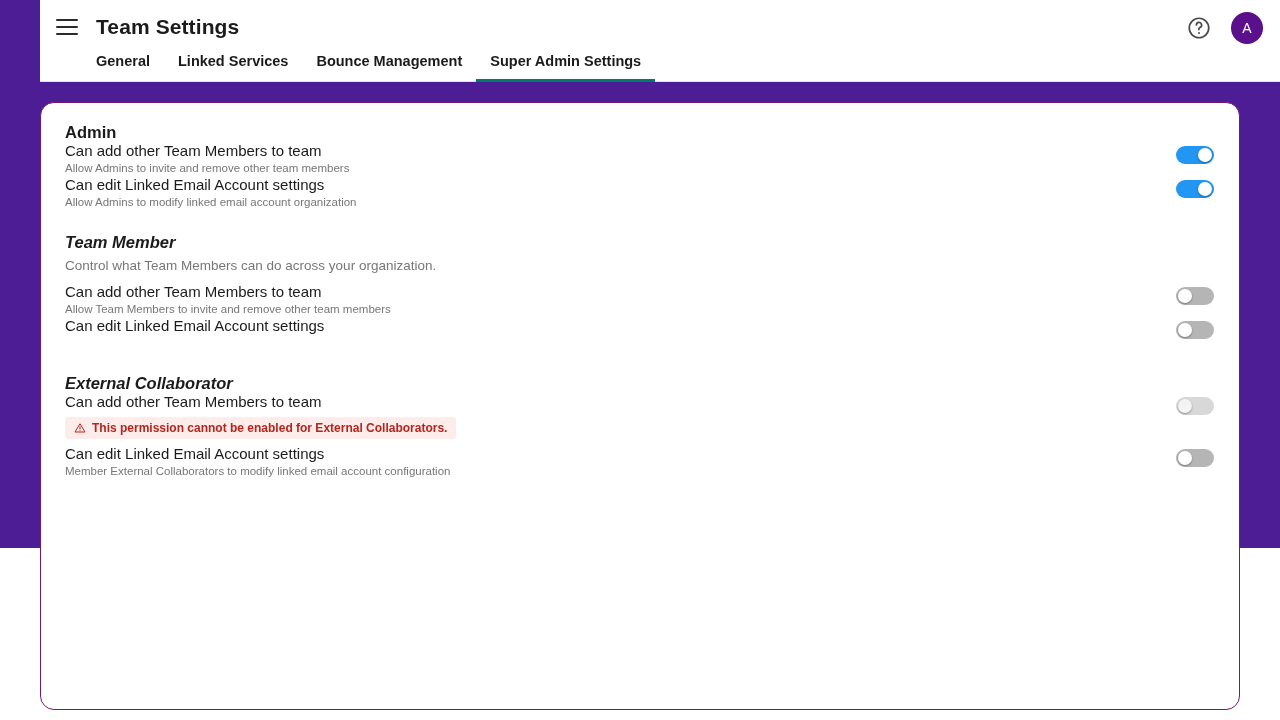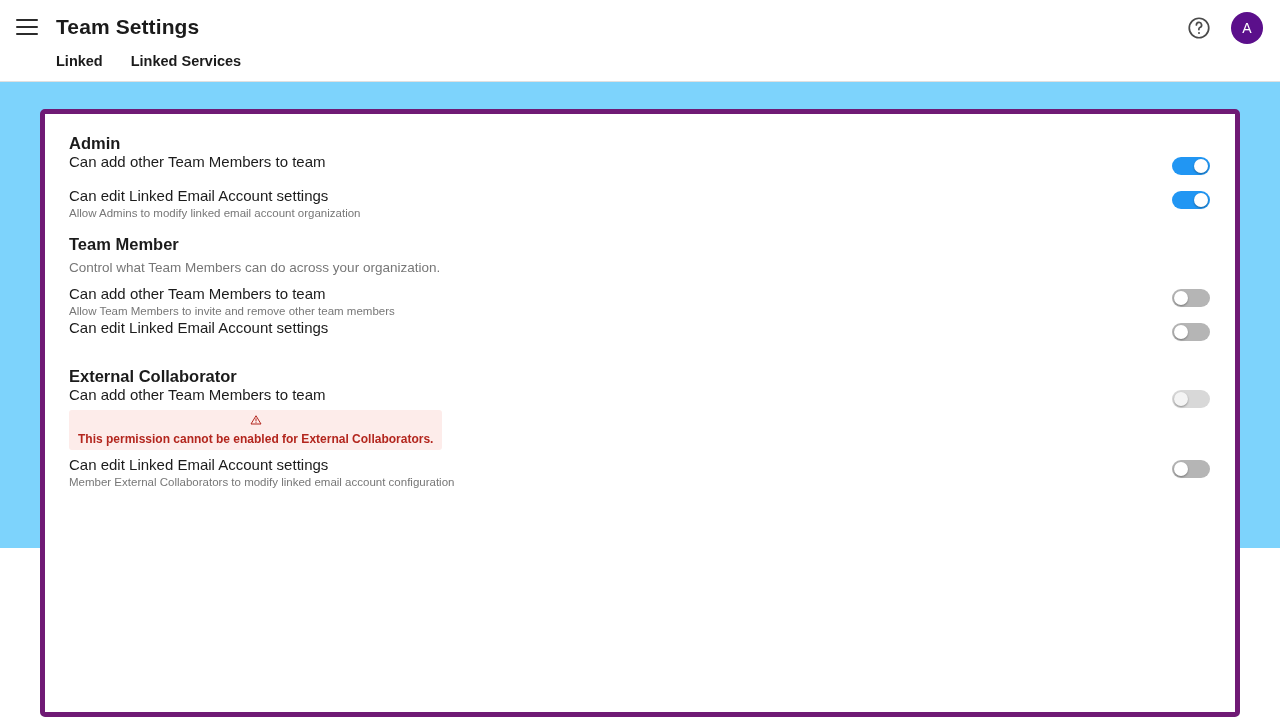--- a/index.html
+++ b/index.html
@@ -6,21 +6,22 @@
   html, body {
     margin: 0; padding: 0;
     width: 1280px; height: 720px;
     background: #ffffff;
     font-family: "Liberation Sans", sans-serif;
     overflow: hidden;
   }
   #app {
     position: relative;
     width: 1280px; height: 548px;
-    background: #7dd3fc;
+    background: #4c1d95;
+    padding-left: 40px;
   }
 
   
   .header {
     position: relative;
     height: 82px;
     background: #ffffff;
     border-bottom: 1px solid #e0e0e0;
   }
   .hamburger {
@@ -83,44 +84,44 @@
     content: "";
     position: absolute;
     left: 0; right: 0; bottom: -1px;
     height: 3px;
     background: #00796b;
   }
 
   
   .card {
     position: absolute;
-    left: 40px; top: 109px;
+    left: 40px; top: 102px;
     width: 1200px; height: 608px;
     background: #ffffff;
-    border: 5px solid #701a75;
-    border-radius: 5px;
+    border: 1px solid #701a75;
+    border-radius: 14px;
     overflow: hidden;
   }
   .card-inner {
     padding: 12px 24px 0 24px;
   }
 
   .section { margin-bottom: 4px; }
   .section-title {
     font-size: 16.5px;
     font-weight: bold;
     color: #1b1b1b;
     margin: 8px 0 0 0;
   }
   .section-desc {
     font-size: 13.5px;
     color: #777777;
     margin: 6px 0 10px 0;
   }
-  .section + .section .section-title { margin-top: 14px; }
+  .section + .section .section-title { margin-top: 23px; font-style: italic; }
 
   .perm-row {
     position: relative;
     min-height: 34px;
     padding-right: 60px;
   }
   .perm-label {
     font-size: 15px;
     color: #1b1b1b;
     line-height: 18px;
@@ -159,21 +160,20 @@
     display: inline-flex;
     align-items: center;
     gap: 6px;
     background: #fdecea;
     border-radius: 3px;
     padding: 4px 9px;
     margin-top: 6px;
     font-size: 12px;
     font-weight: bold;
     color: #b3261e;
-    flex-direction: column;
   }
   .warn svg { display: block; }
 </style>
 </head>
 <body>
 
 <div id="app">
 
   <div class="header">
     <div class="hamburger">
@@ -188,33 +188,36 @@
       <svg width="26" height="26" viewBox="0 0 24 24" fill="none" stroke="#4a4a4a" stroke-width="1.6">
         <circle cx="12" cy="12" r="9"></circle>
         <path d="M9.6 9.2a2.4 2.4 0 1 1 3.2 2.3c-.6.3-.9.8-.9 1.5v.4" stroke-linecap="round"></path>
         <circle cx="12" cy="16.6" r="0.9" fill="#4a4a4a" stroke="none"></circle>
       </svg>
     </div>
 
     <div class="avatar">A</div>
 
     <div class="tabs">
-      <div class="tab">Linked</div>
+      <div class="tab">General</div>
       <div class="tab">Linked Services</div>
+      <div class="tab">Bounce Management</div>
+      <div class="tab active">Super Admin Settings</div>
     </div>
   </div>
 
   <div class="card">
     <div class="card-inner">
 
       <div class="section">
         <div class="section-title">Admin</div>
 
         <div class="perm-row">
           <div class="perm-label">Can add other Team Members to team</div>
+          <div class="perm-sub">Allow Admins to invite and remove other team members</div>
           <div class="toggle on">
             <div class="knob"></div>
           </div>
         </div>
 
         <div class="perm-row">
           <div class="perm-label">Can edit Linked Email Account settings</div>
           <div class="perm-sub">Allow Admins to modify linked email account organization</div>
           <div class="toggle on">
             <div class="knob"></div>

